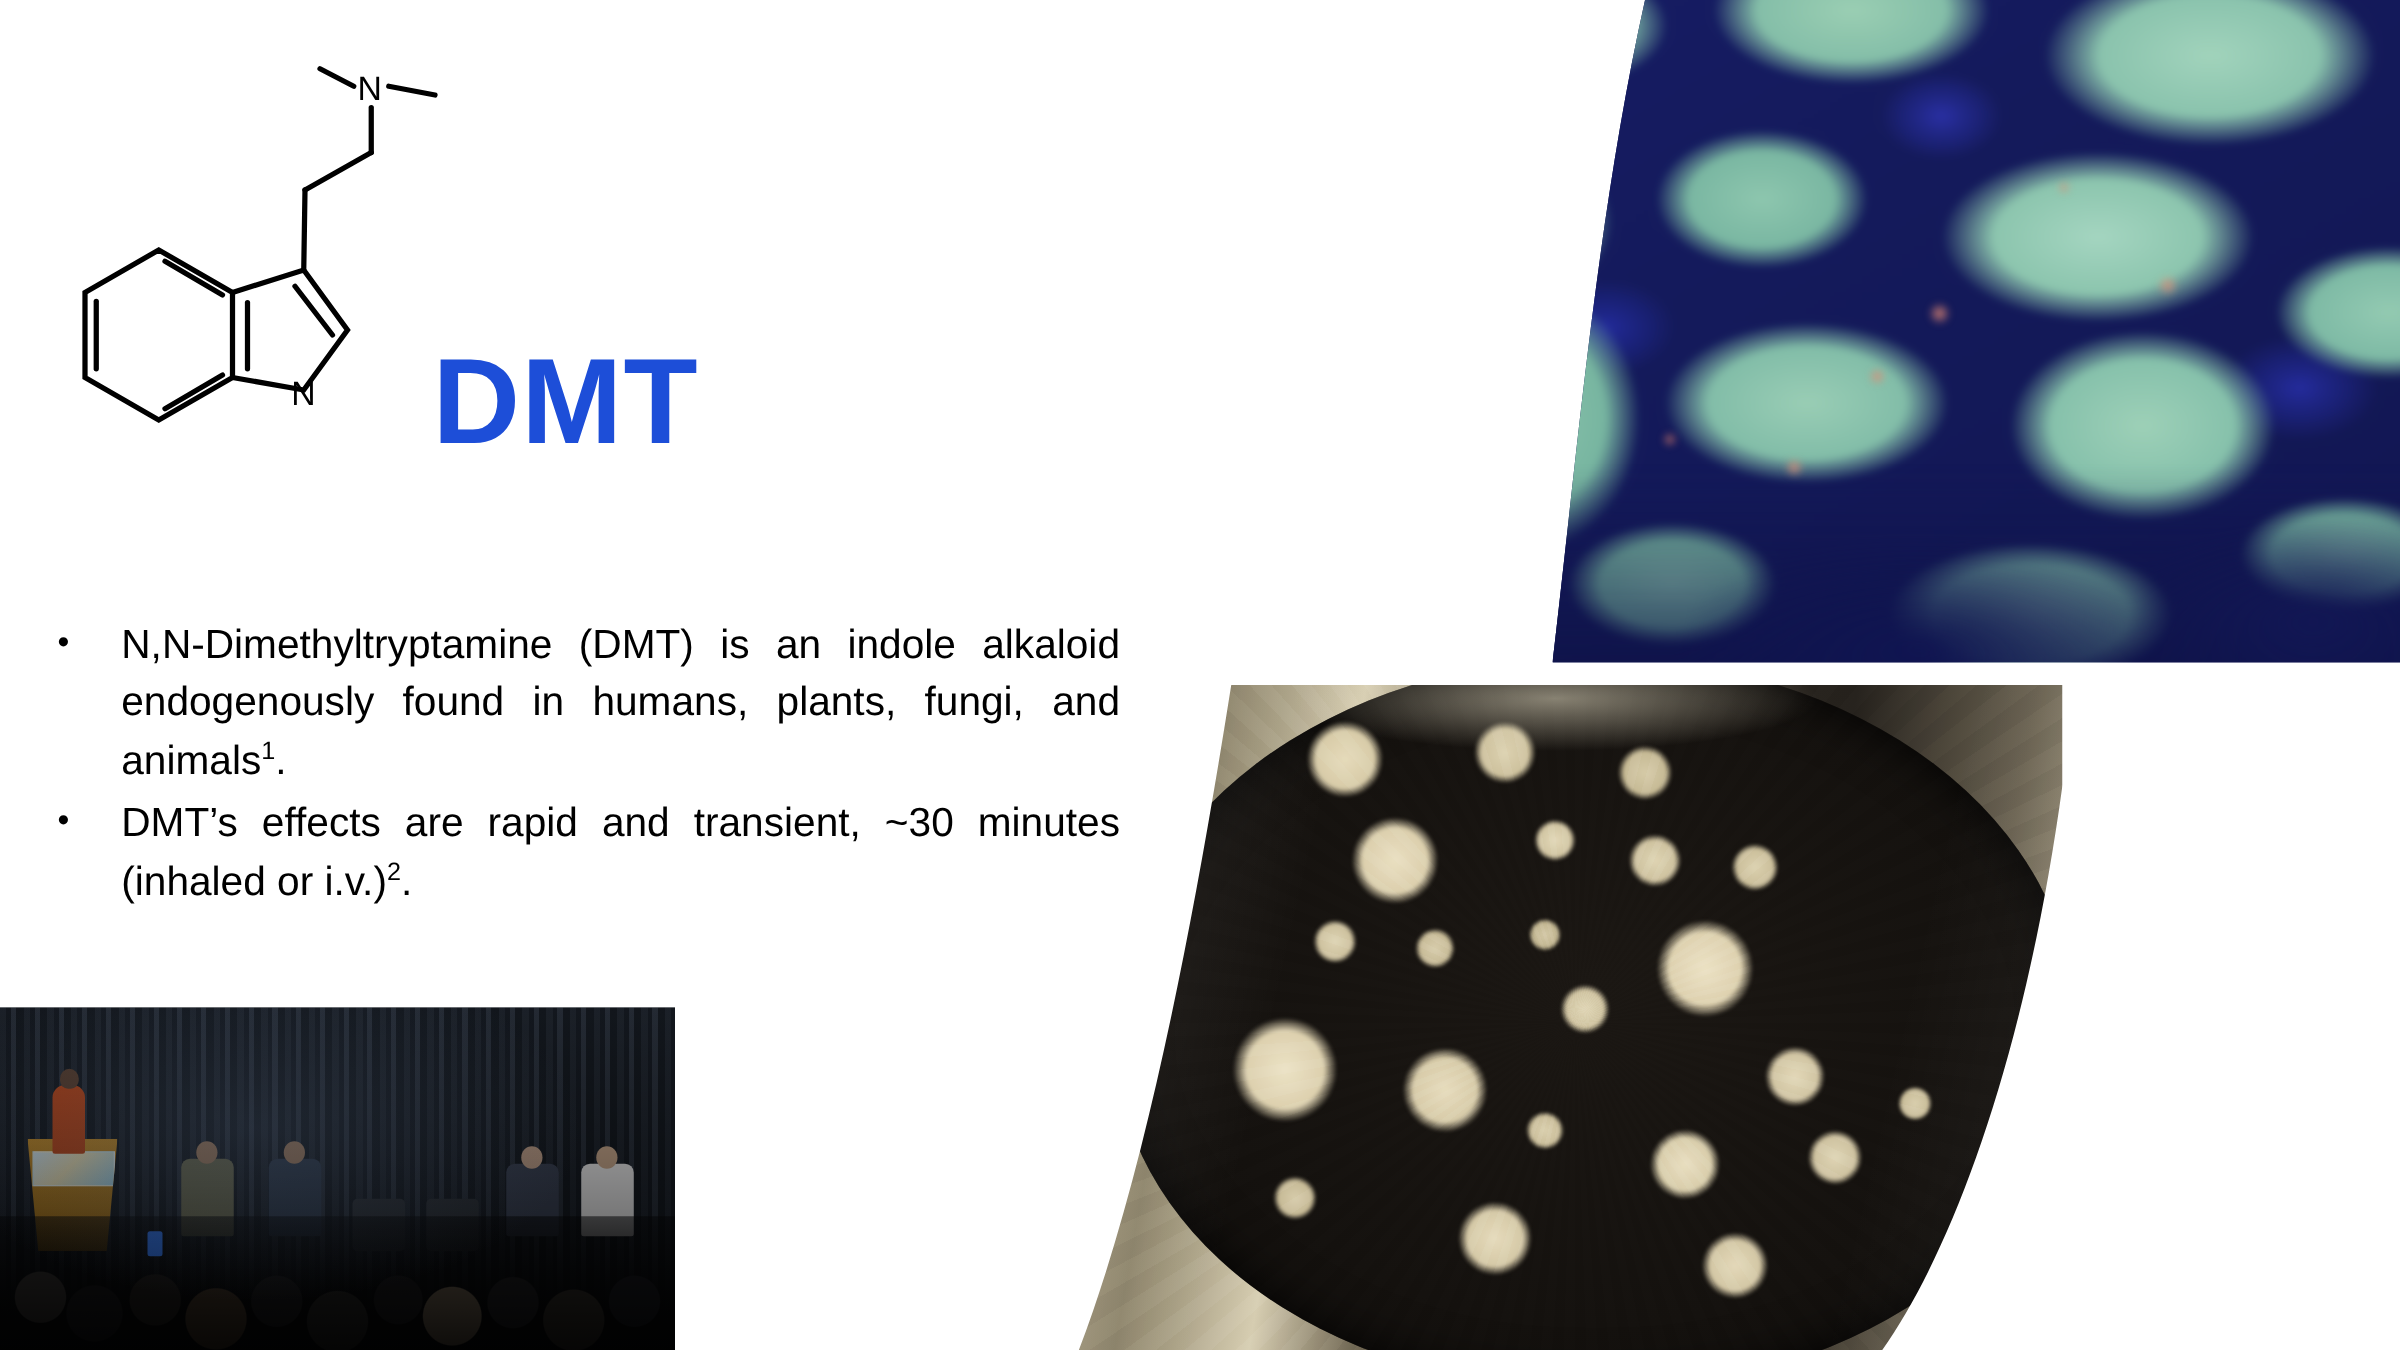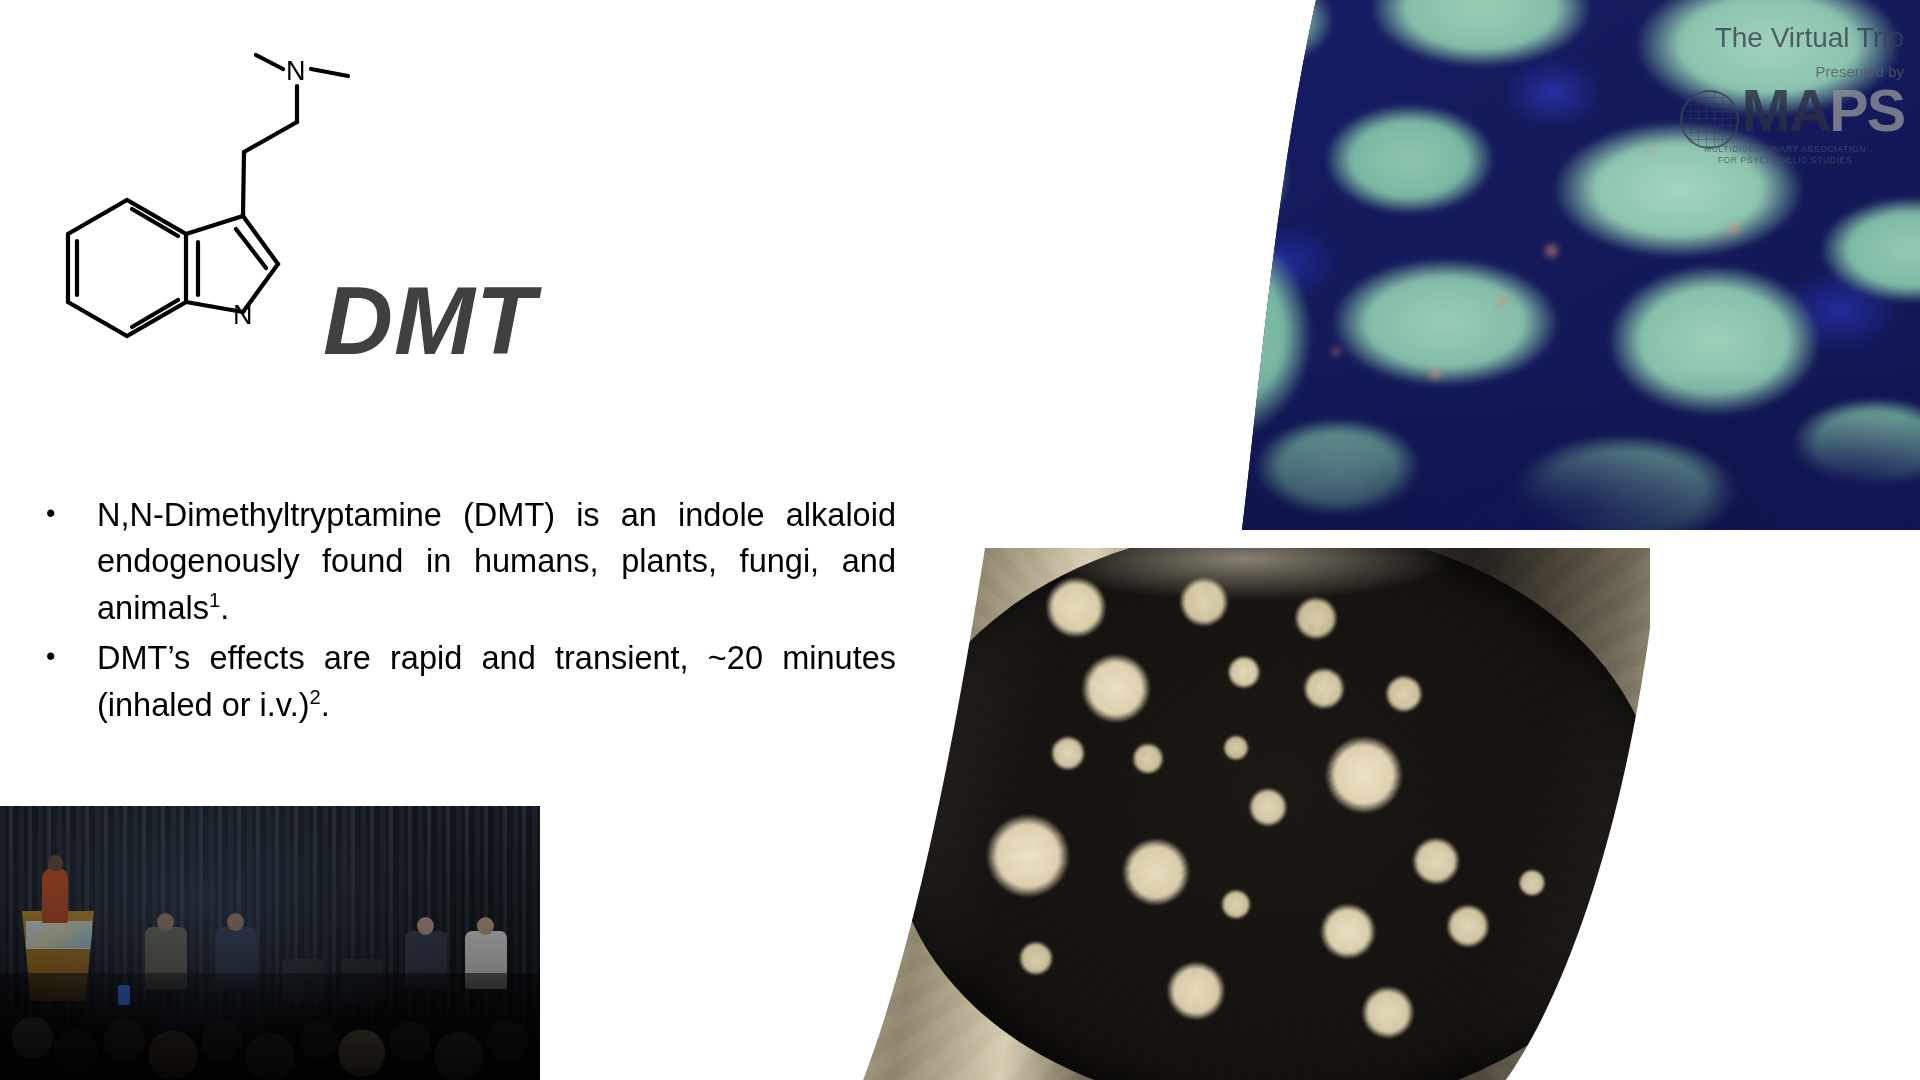--- a/index.html
+++ b/index.html
@@ -9,25 +9,24 @@
     position:relative;
   }
   .slide{position:absolute;inset:0;background:#fff;overflow:hidden;}
 
   
   .molecule{position:absolute;left:58px;top:52px;width:330px;height:330px;}
   .molecule svg{display:block;width:100%;height:100%;}
 
   
   .dmt-title{
-    position:absolute;left:323px;top:272px;
+    position:absolute;left:346px;top:272px;
     font-size:97px;font-weight:bold;letter-spacing:1px;
-    color:#404040;line-height:1;white-space:nowrap;
+    color:#1d4ed8;line-height:1;white-space:nowrap;
     font-family:"Liberation Sans","DejaVu Sans",sans-serif;
-    font-style:italic;
   }
 
   
   .bullets{
     position:absolute;left:46px;top:492px;width:850px;
     color:#000;
   }
   .bullet{
     display:flex;align-items:flex-start;
     font-size:32.5px;line-height:1.43;
@@ -301,21 +300,21 @@
 
   <div class="bullets">
 
     <div class="bullet">
       <span class="dot">•</span>
       <span class="btxt"><span>N,N-Dimethyltryptamine (DMT) is an indole alkaloid endogenously found in humans, plants, fungi, and animals</span><sup>1</sup><span>.</span></span>
     </div>
 
     <div class="bullet">
       <span class="dot">•</span>
-      <span class="btxt"><span>DMT’s effects are rapid and transient, ~20 minutes (inhaled or i.v.)</span><sup>2</sup><span>.</span></span>
+      <span class="btxt"><span>DMT’s effects are rapid and transient, ~30 minutes (inhaled or i.v.)</span><sup>2</sup><span>.</span></span>
     </div>
 
   </div>
 
   <div class="citation">et al. 2024)</div>
 
   <div class="micro">
     <div class="bg"></div>
     <div class="spots"></div>
     <div class="dark"></div>
@@ -339,24 +338,14 @@
     <div class="panelist p2"></div>
     <div class="chair c1"></div>
     <div class="chair c2"></div>
     <div class="panelist p3"></div>
     <div class="panelist p4"></div>
     <div class="audience"></div>
     <div class="phone"></div>
     <div class="cshade"></div>
   </div>
 
-  <div class="maps-logo">
-    <div class="vt">The Virtual Trip</div>
-    <div class="pb">Presented by</div>
-    <div class="globe"></div>
-    <div class="wordmark"><span>MA</span><span class="ps">PS</span></div>
-    <div class="tagline">
-      <div>MULTIDISCIPLINARY ASSOCIATION</div>
-      <div>FOR PSYCHEDELIC STUDIES</div>
-    </div>
-  </div>
 
 </div>
 
 </body></html>

